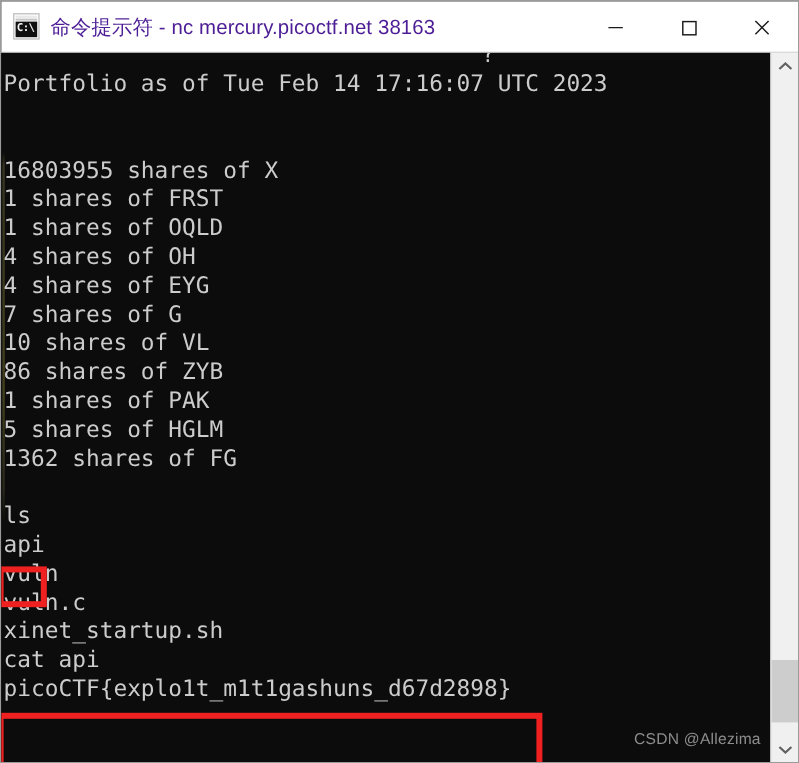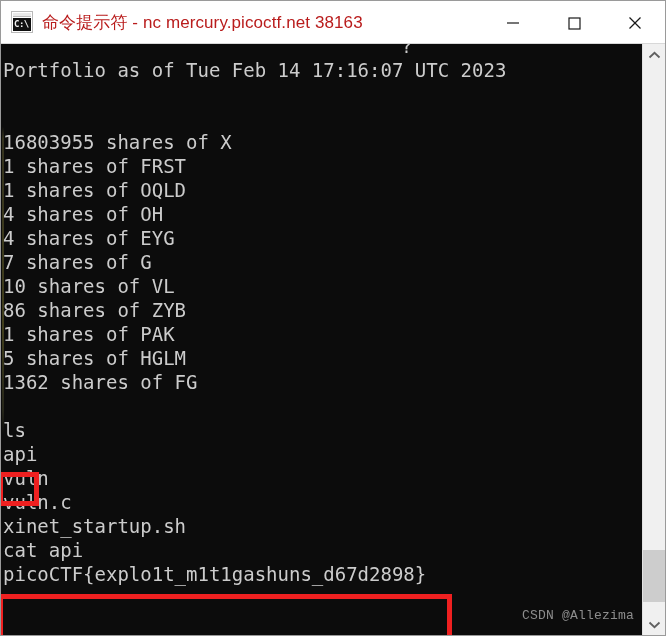--- a/index.html
+++ b/index.html
@@ -60,21 +60,21 @@
     font-size: 9px;
     font-weight: bold;
     line-height: 13px;
     padding-left: 1px;
     letter-spacing: -0.5px;
     white-space: nowrap;
   }
 
   #title-text {
     font-size: 17px;
-    color: #b91c1c;
+    color: #4c1d95;
     white-space: nowrap;
     letter-spacing: 0.1px;
     line-height: 43px;
   }
 
   #window-controls {
     position: absolute;
     right: 0; top: 0;
     height: 43px;
     display: flex;
@@ -137,21 +137,21 @@
     pointer-events: none;
   }
   #redbox-ls   { left: -3px; top: 428px; width: 41px;  height: 34px; }
   #redbox-flag { left: -3px; top: 550px; width: 454px; height: 59px; }
 
   
   #watermark {
     position: absolute;
     right: 8px;
     bottom: 12px;
-    font-family: Liberation Mono, monospace;
+    font-family: Liberation Sans, sans-serif;
     font-size: 13px;
     color: #8d8d8d;
     white-space: nowrap;
     letter-spacing: .2px;
   }
 
   
   #scrollbar {
     position: absolute;
     right: 0;

